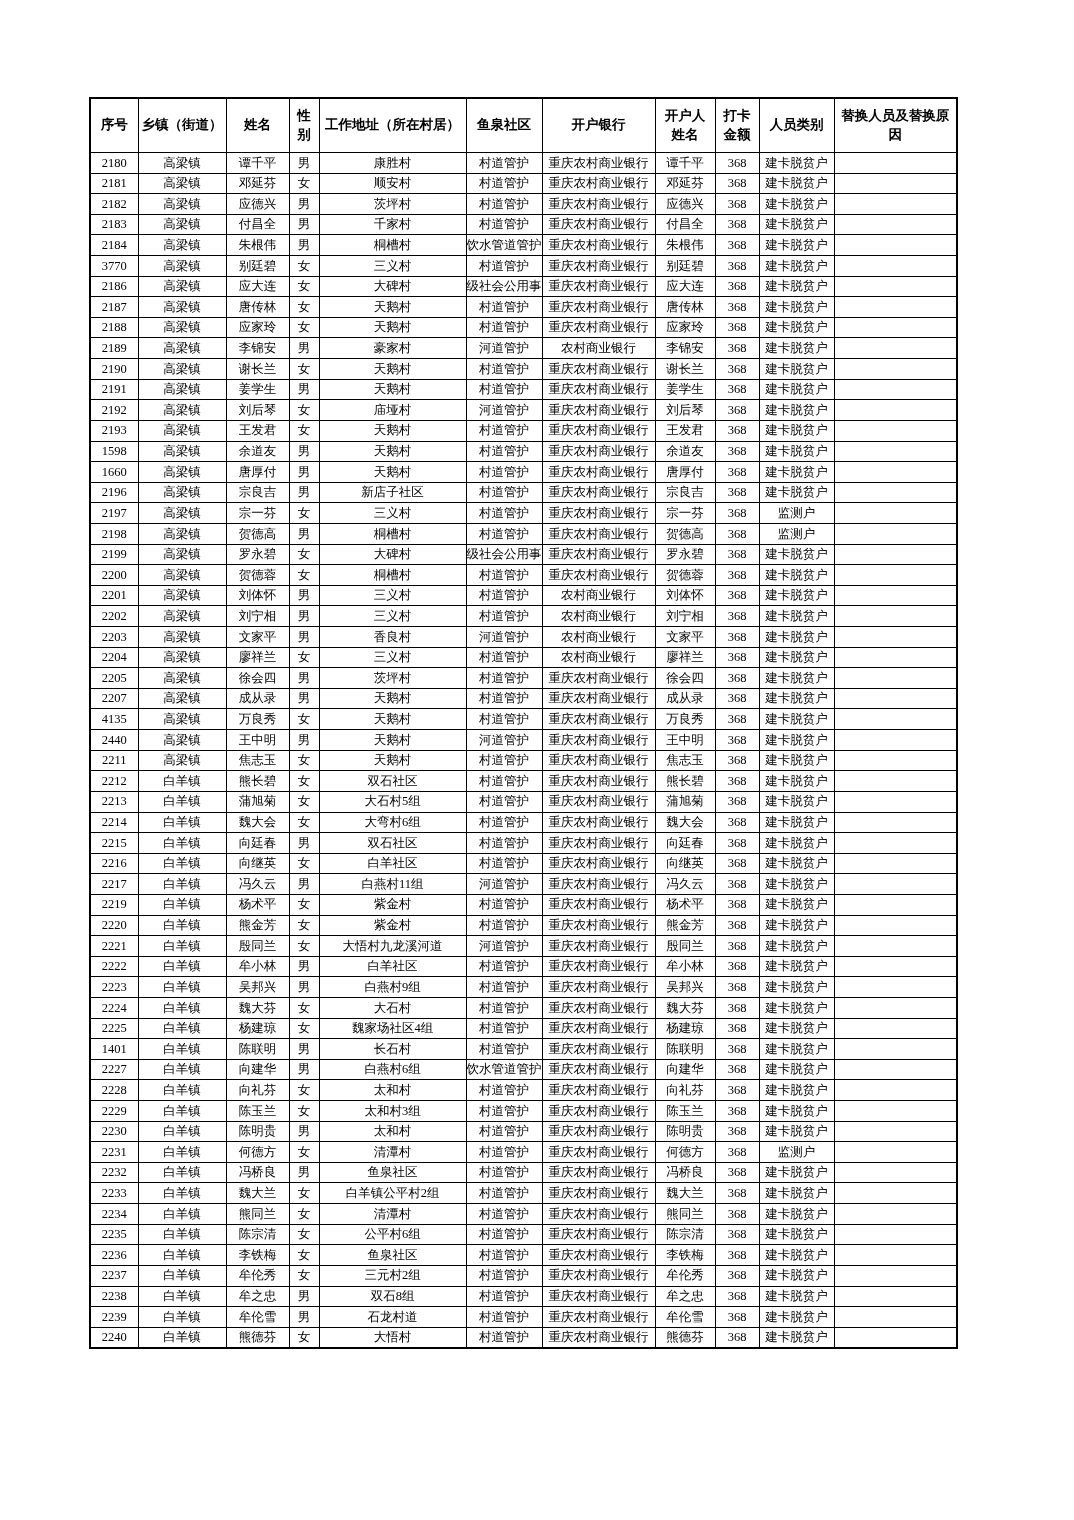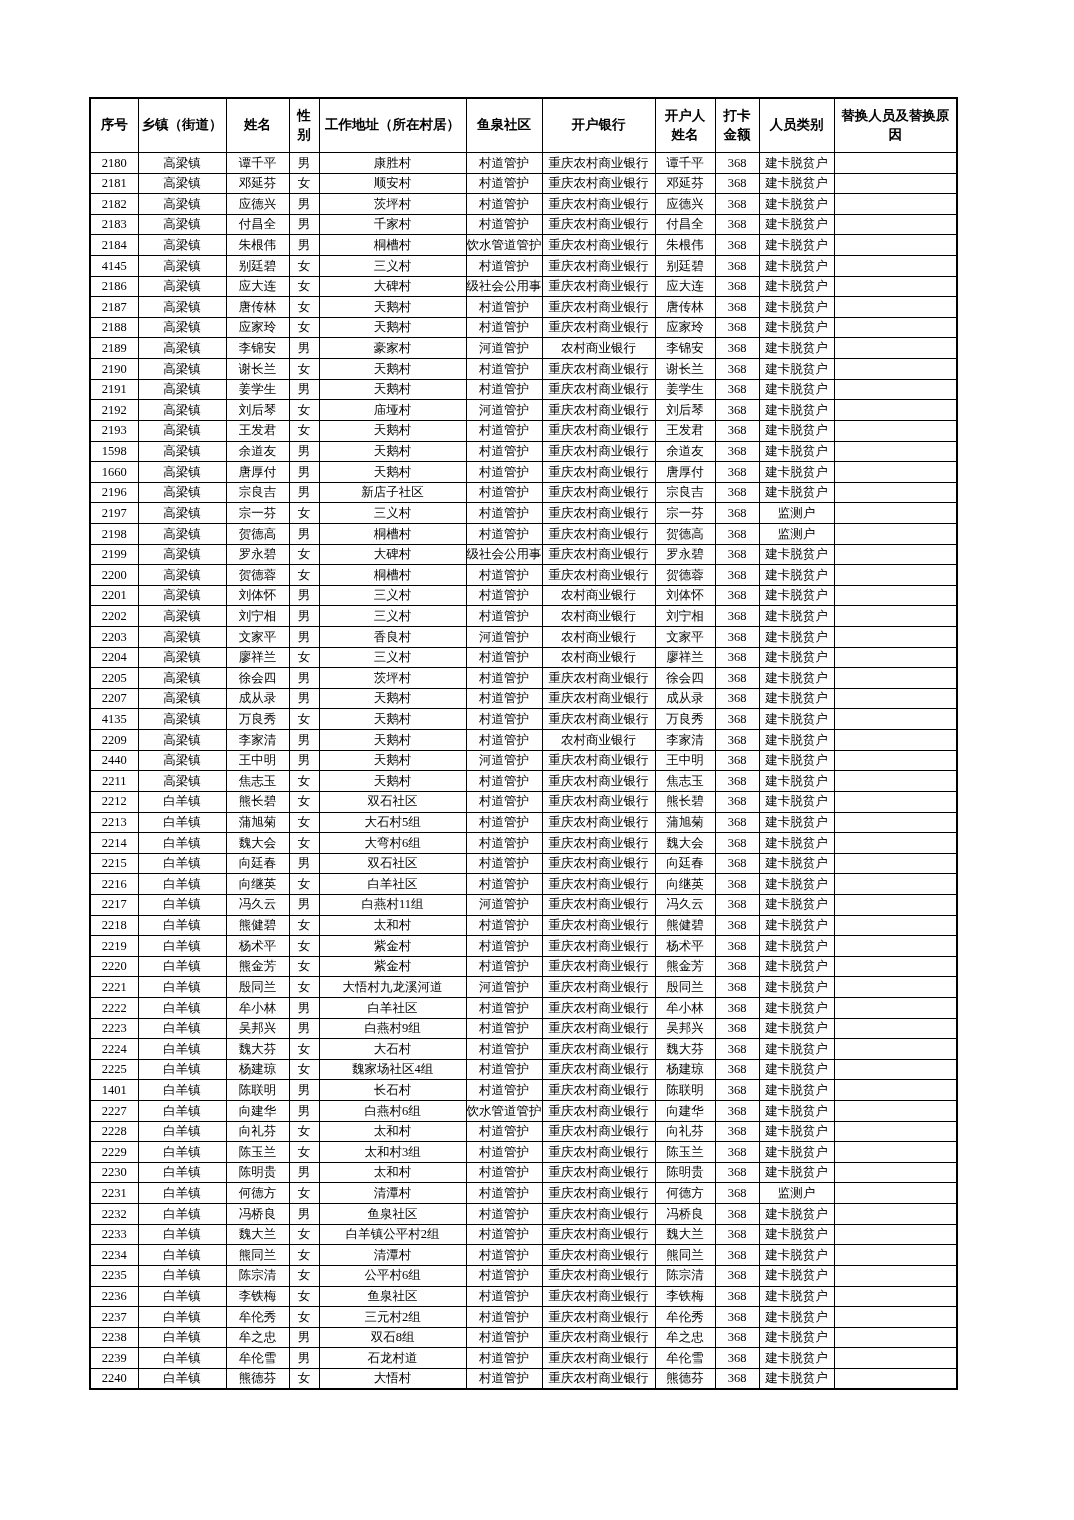--- a/index.html
+++ b/index.html
@@ -141,21 +141,21 @@
           <td>男</td>
           <td>桐槽村</td>
           <td>饮水管道管护</td>
           <td>重庆农村商业银行</td>
           <td>朱根伟</td>
           <td>368</td>
           <td>建卡脱贫户</td>
           <td></td>
         </tr>
         <tr>
-          <td>4145</td>
+          <td>3770</td>
           <td>高梁镇</td>
           <td>别廷碧</td>
           <td>女</td>
           <td>三义村</td>
           <td>村道管护</td>
           <td>重庆农村商业银行</td>
           <td>别廷碧</td>
           <td>368</td>
           <td>建卡脱贫户</td>
           <td></td>
@@ -440,33 +440,20 @@
           <td>女</td>
           <td>天鹅村</td>
           <td>村道管护</td>
           <td>重庆农村商业银行</td>
           <td>万良秀</td>
           <td>368</td>
           <td>建卡脱贫户</td>
           <td></td>
         </tr>
         <tr>
-          <td>2209</td>
-          <td>高梁镇</td>
-          <td>李家清</td>
-          <td>男</td>
-          <td>天鹅村</td>
-          <td>村道管护</td>
-          <td>农村商业银行</td>
-          <td>李家清</td>
-          <td>368</td>
-          <td>建卡脱贫户</td>
-          <td></td>
-        </tr>
-        <tr>
           <td>2440</td>
           <td>高梁镇</td>
           <td>王中明</td>
           <td>男</td>
           <td>天鹅村</td>
           <td>河道管护</td>
           <td>重庆农村商业银行</td>
           <td>王中明</td>
           <td>368</td>
           <td>建卡脱贫户</td>
@@ -552,33 +539,20 @@
         </tr>
         <tr>
           <td>2217</td>
           <td>白羊镇</td>
           <td>冯久云</td>
           <td>男</td>
           <td>白燕村11组</td>
           <td>河道管护</td>
           <td>重庆农村商业银行</td>
           <td>冯久云</td>
-          <td>368</td>
-          <td>建卡脱贫户</td>
-          <td></td>
-        </tr>
-        <tr>
-          <td>2218</td>
-          <td>白羊镇</td>
-          <td>熊健碧</td>
-          <td>女</td>
-          <td>太和村</td>
-          <td>村道管护</td>
-          <td>重庆农村商业银行</td>
-          <td>熊健碧</td>
           <td>368</td>
           <td>建卡脱贫户</td>
           <td></td>
         </tr>
         <tr>
           <td>2219</td>
           <td>白羊镇</td>
           <td>杨术平</td>
           <td>女</td>
           <td>紫金村</td>

